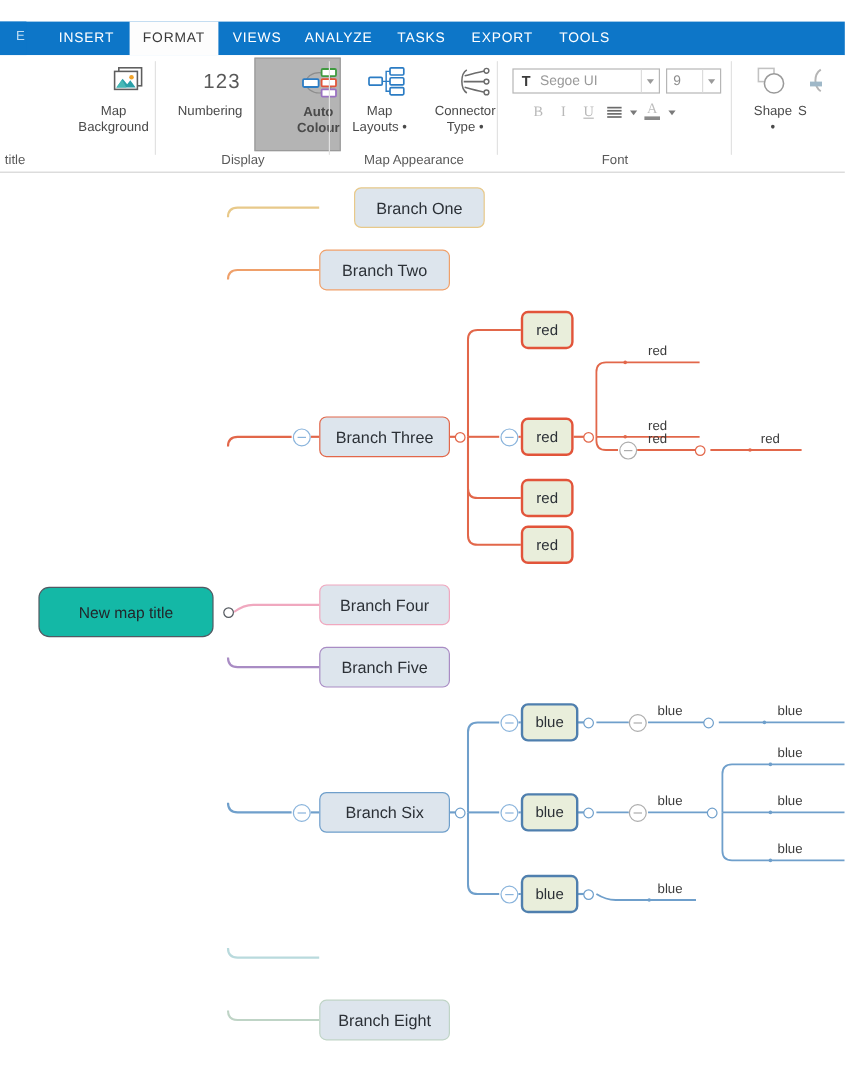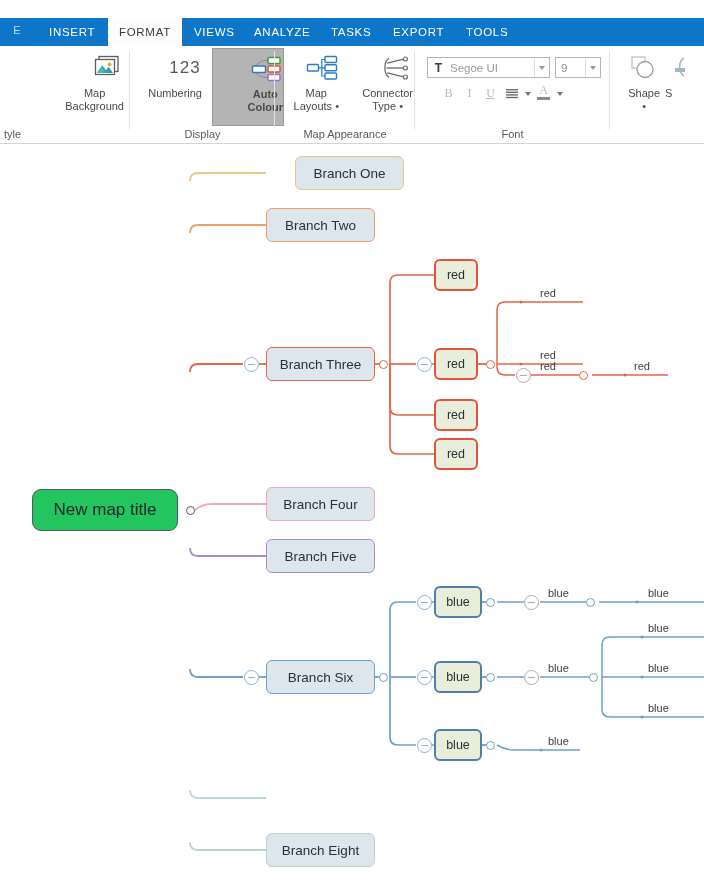--- a/index.html
+++ b/index.html
@@ -136,22 +136,22 @@
 
   .node {
     position: absolute;
     display: flex; align-items: center; justify-content: center;
     background: #dde5ed;
     border-radius: 6px;
     cursor: default;
   }
   .node.root {
     border: 1.6px solid #515a63;
-    background: #22c55e;
-    font-size: 17px; color: #22272b;
+    background: #14b8a6;
+    font-size: 13px; color: #22272b;
     border-radius: 9px;
   }
   .node.branch {
     border: 1.4px solid #c8c8c8;
     font-size: 13.5px; color: #2b3036;
   }
   .node.leafbox {
     background: #e9eedb;
     border-radius: 6px;
     font-size: 12.5px; color: #2b3036;
@@ -228,21 +228,21 @@
             <rect x="3.5" y="4.5" width="19" height="15" fill="#ffffff" stroke="#5e5e5e" stroke-width="1.3"></rect>
             <rect x="5" y="6" width="16" height="12" fill="#ffffff"></rect>
             <circle cx="17.6" cy="9.4" r="1.9" fill="#f0a32a"></circle>
             <path d="M5 18 L10.2 10.6 L14 15.2 L16.6 11.8 L21 18 Z" fill="#2aa0a8"></path>
             <path d="M5 18 L9.6 11.4 L13.4 18 Z" fill="#46b9b6"></path>
           </svg>
         </div>
         <div class="cap">Map
 Background</div>
       </div>
-      <div class="grp-label" style="text-align:left; padding-left:4px;">tyle</div>
+      <div class="grp-label" style="text-align:left; padding-left:4px;">title</div>
       <div class="grp-sep"></div>
     </div>
 
     <div class="group" style="left:130px; width:145px;">
       <div class="bigbtn" style="left:6px; width:66px;">
         <div class="ico">
           <span class="numglyph">123</span>
         </div>
         <div class="cap">Numbering</div>
       </div>

